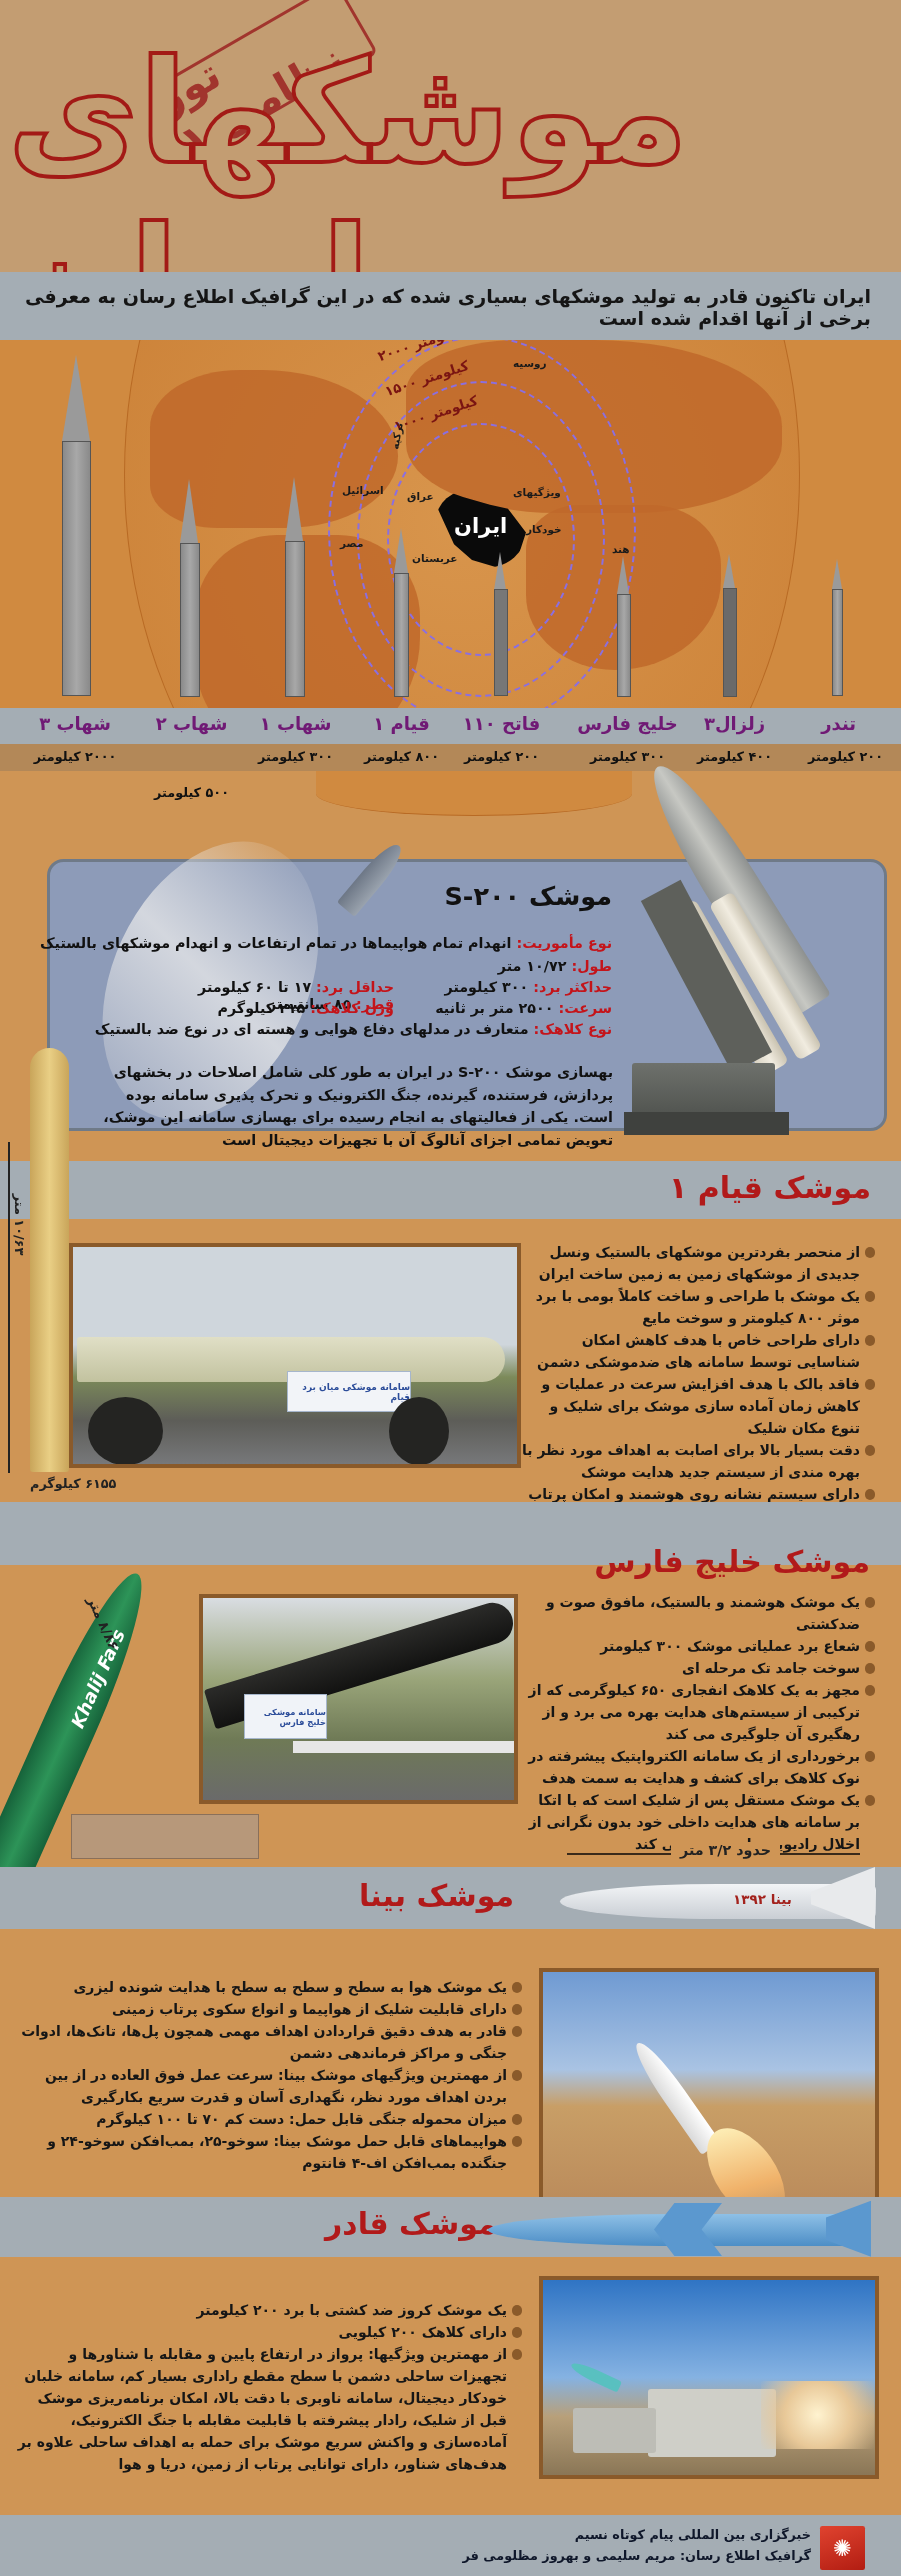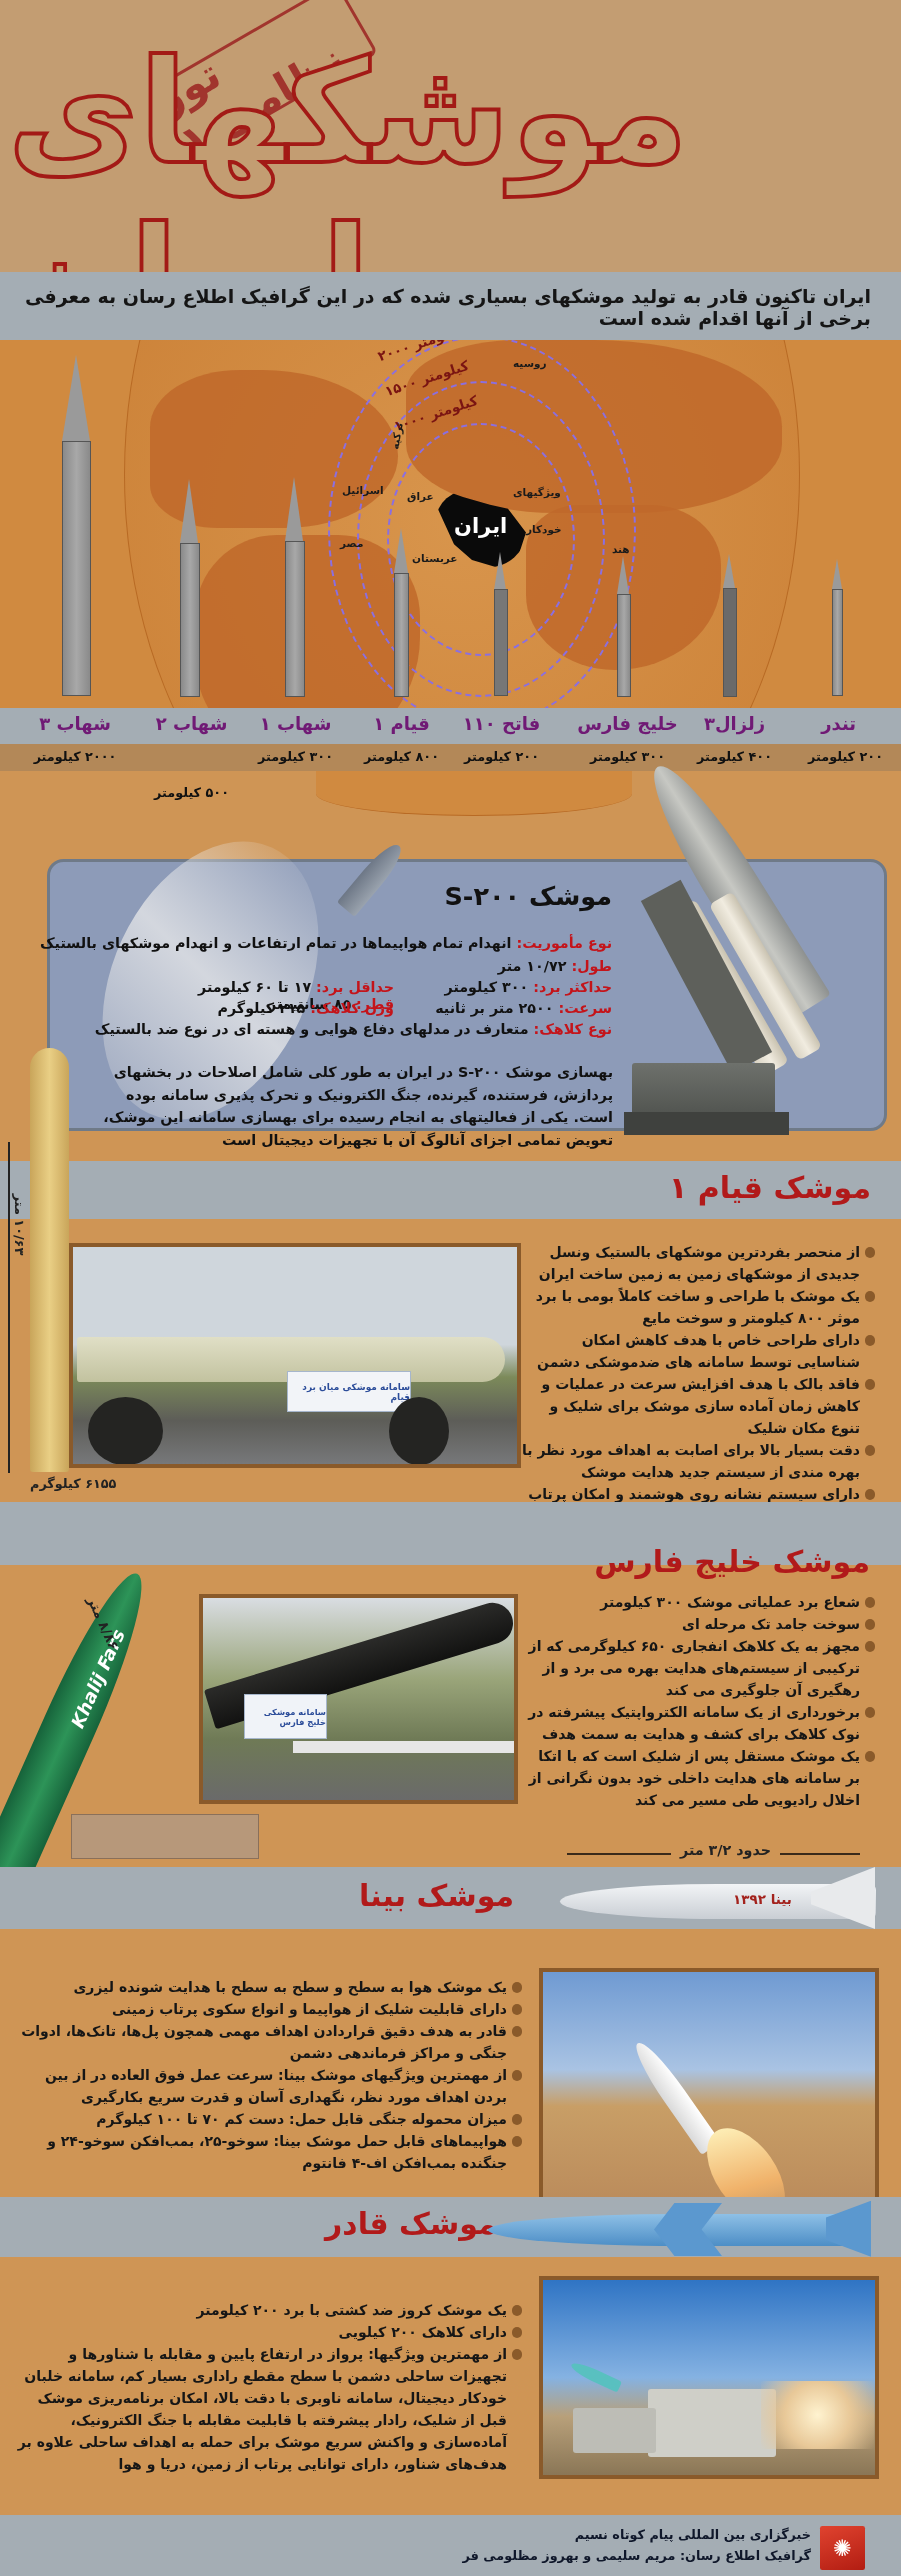--- a/index.html
+++ b/index.html
@@ -200,20 +200,21 @@
 <div class="abs photo" style="left:199px;top:1594px;width:319px;height:210px;background:linear-gradient(180deg,#d9dde2 0%,#9aa57a 40%,#6f7a56 70%,#6a6a6a 100%);">
   <div class="abs" style="left:0;top:45px;width:316px;height:41px;background:linear-gradient(180deg,#2b2b29,#121211);transform:rotate(-17deg);border-radius:4.5px 30px 30px 4.5px;"></div>
   <div class="abs" style="left:41px;top:96px;width:83px;height:45px;background:#f0f3f8;border:0.8px solid #a6b6cc;color:#2c4d9a;font-size:8.3px;font-weight:bold;display:flex;align-items:center;justify-content:center;direction:rtl;">سامانه موشکی خلیج فارس</div>
   <div class="abs" style="left:90px;top:143px;width:225px;height:12px;background:#e6e6e6;"></div>
 </div>
 <div class="abs" style="left:15px;top:1563px;width:53px;height:331px;background:linear-gradient(90deg,#16623a,#2d9458,#16623a);transform:rotate(24deg);transform-origin:top left;left:113px;border-radius:50% 50% 4.5px 4.5px;"></div>
 <div class="abs" style="left:45px;top:1668px;color:#fff;font-size:18px;font-weight:bold;font-style:italic;transform:rotate(-66deg);white-space:nowrap;">Khalij Fars</div>
 <div class="abs" style="left:71px;top:1814px;width:188px;height:45px;background:#b7987a;border:1.5px solid #8a705a;"></div>
 <div class="abs" style="left:75px;top:1615px;font-size:13.5px;font-weight:bold;color:#222;transform:rotate(66deg);white-space:nowrap;direction:rtl;">۸/۸۶ متر</div>
 <ul class="abs bullets" style="right:26px;top:1591px;width:349px;">
+  <li>یک موشک هوشمند و بالستیک، مافوق صوت و ضدکشتی</li>
   <li>شعاع برد عملیاتی موشک ۳۰۰ کیلومتر</li>
   <li>سوخت جامد تک مرحله ای</li>
   <li>مجهز به یک کلاهک انفجاری ۶۵۰ کیلوگرمی که از ترکیبی از سیستم‌های هدایت بهره می برد و از رهگیری آن جلوگیری می کند</li>
   <li>برخورداری از یک سامانه الکترواپتیک پیشرفته در نوک کلاهک برای کشف و هدایت به سمت هدف</li>
   <li>یک موشک مستقل پس از شلیک است که با اتکا بر سامانه های هدایت داخلی خود بدون نگرانی از اخلال رادیویی طی مسیر می کند</li>
 </ul>
 <div class="abs" style="left:567px;top:1853px;width:293px;height:1.5px;background:#3a2a1a;"></div>
 <div class="abs" style="left:671px;top:1842px;padding:0 9px;background:#cf9555;font-size:14.3px;font-weight:bold;color:#222;direction:rtl;">حدود ۳/۲ متر</div>
 
 <div class="abs sec-head" style="top:1867px;height:62px;">

